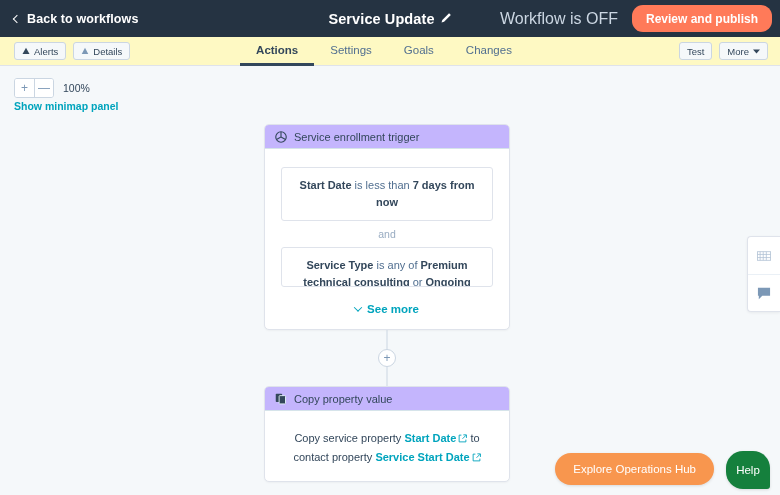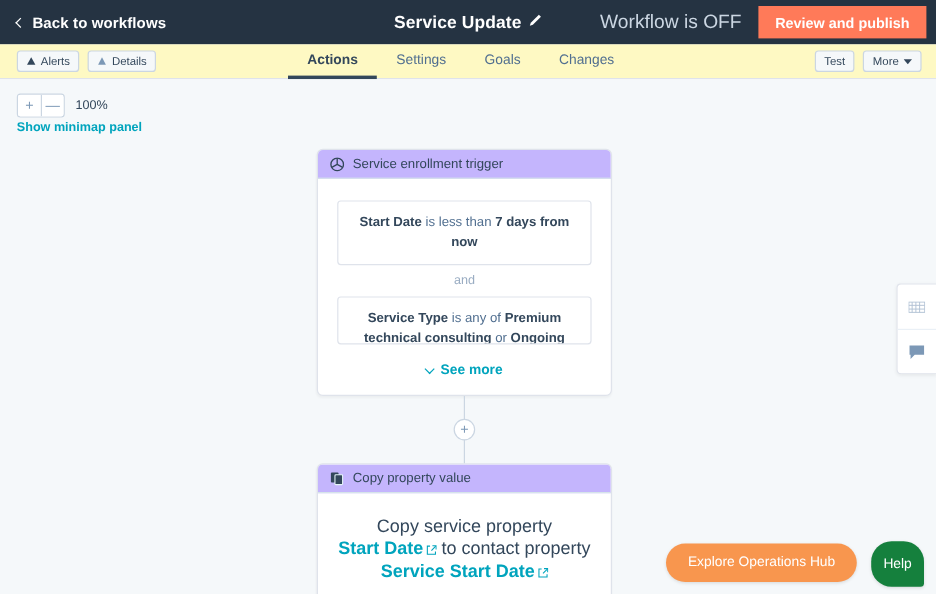--- a/index.html
+++ b/index.html
@@ -47,21 +47,21 @@
   .topbar-right {
     margin-left: auto; display: flex; align-items: center; gap: 0;
     height: 100%;
   }
   .wf-status {
     font-size: 16px; color: #cbd6e2; margin-right: 14px;
     white-space: nowrap;
   }
   .publish-btn {
     background: #ff7a59; color: #ffffff;
-    border: none; border-radius: 0;
+    border: none; border-radius: 11px;
     font-size: 12px; font-weight: bold;
     font-family: "Liberation Sans", sans-serif;
     padding: 0 14px; height: 27px;
     margin-right: 8px;
     cursor: pointer; white-space: nowrap;
   }
 
   
   .navbar {
     position: absolute; top: 37px; left: 0;
@@ -197,21 +197,21 @@
     transform: translate(-50%,-50%);
     width: 18px; height: 18px; border-radius: 50%;
     background: #ffffff; border: 1px solid #cbd6e2;
     display: flex; align-items: center; justify-content: center;
     font-size: 12px; color: #7c98b6; cursor: pointer;
     line-height: 1;
   }
 
   .action-text {
     text-align: center;
-    font-size: 15px; line-height: 19px;
+    font-size: 11px; line-height: 19px;
     color: #33475b;
   }
   .prop-link {
     color: #00a4bd; font-weight: bold; cursor: pointer;
     white-space: nowrap;
   }
   .ext-ico { vertical-align: -1px; margin-left: 2px; }
 
   
   .right-dock {

